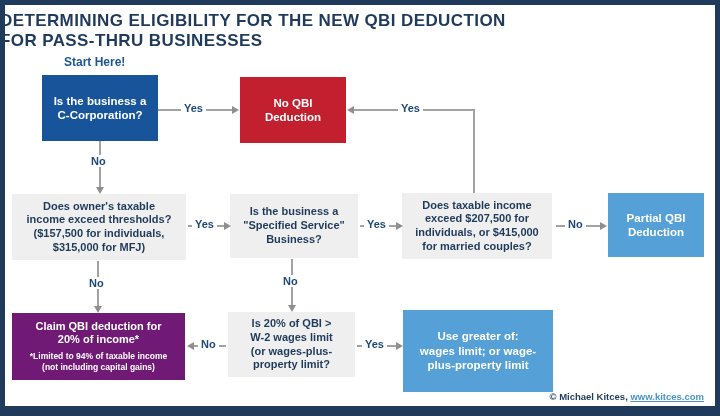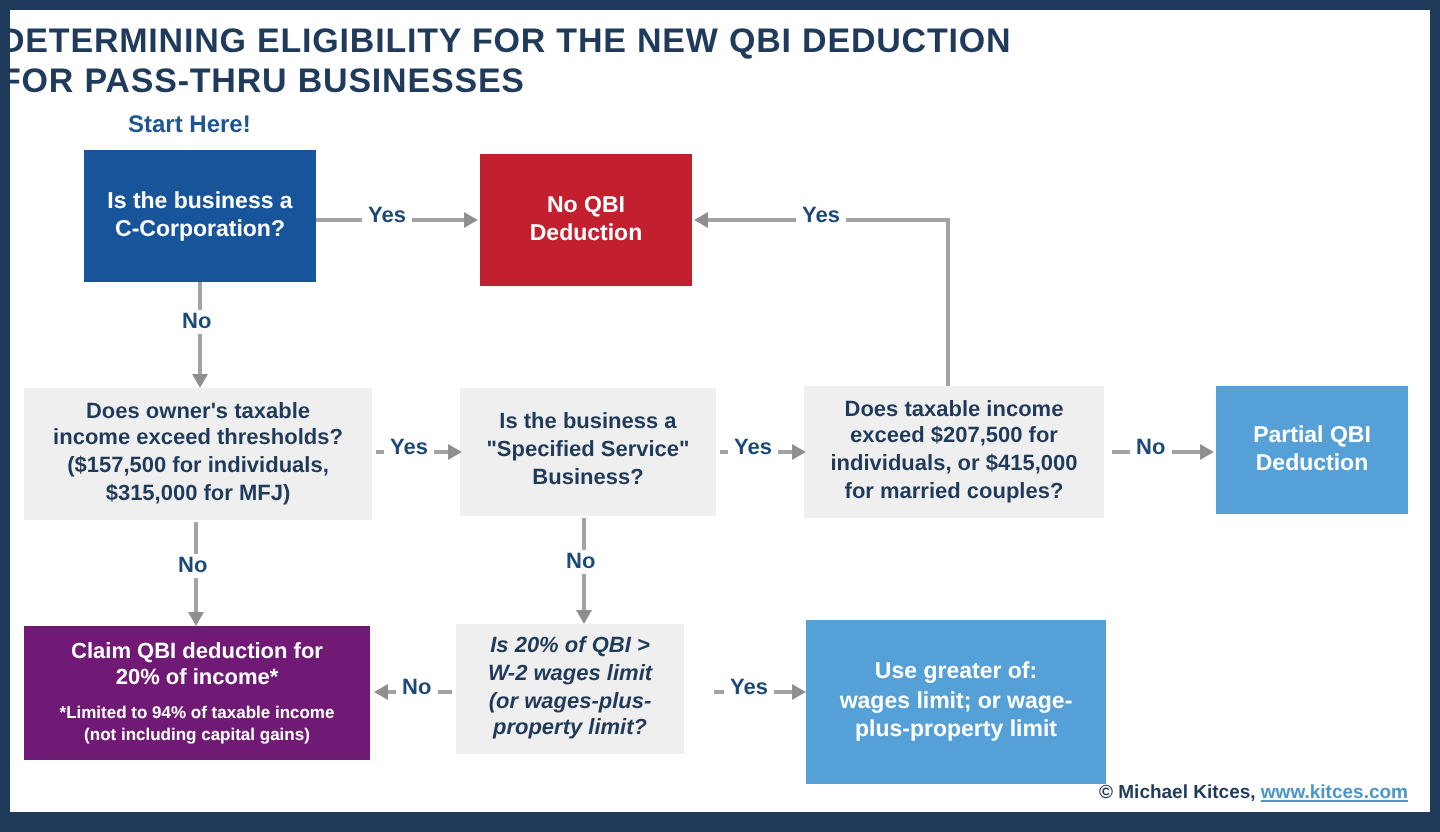--- a/index.html
+++ b/index.html
@@ -75,21 +75,21 @@
 Deduction</span>
   </div>
 
   <div class="box green" style="left:12px;top:313px;width:173px;height:67px;">
     <span class="main">Claim QBI deduction for
 20% of income*</span>
     <span class="note">*Limited to 94% of taxable income
 (not including capital gains)</span>
   </div>
 
-  <div class="box gray" style="left:228px;top:312px;width:114px;height:65px;font-style:italic;">
+  <div class="box gray" style="left:228px;top:312px;width:127px;height:65px;">
     <span class="main">Is 20% of QBI &gt;
 W-2 wages limit
 (or wages-plus-
 property limit?</span>
   </div>
 
   <div class="box ltblue" style="left:403px;top:310px;width:150px;height:82px;">
     <span class="main">Use greater of:
 wages limit; or wage-
 plus-property limit</span>

